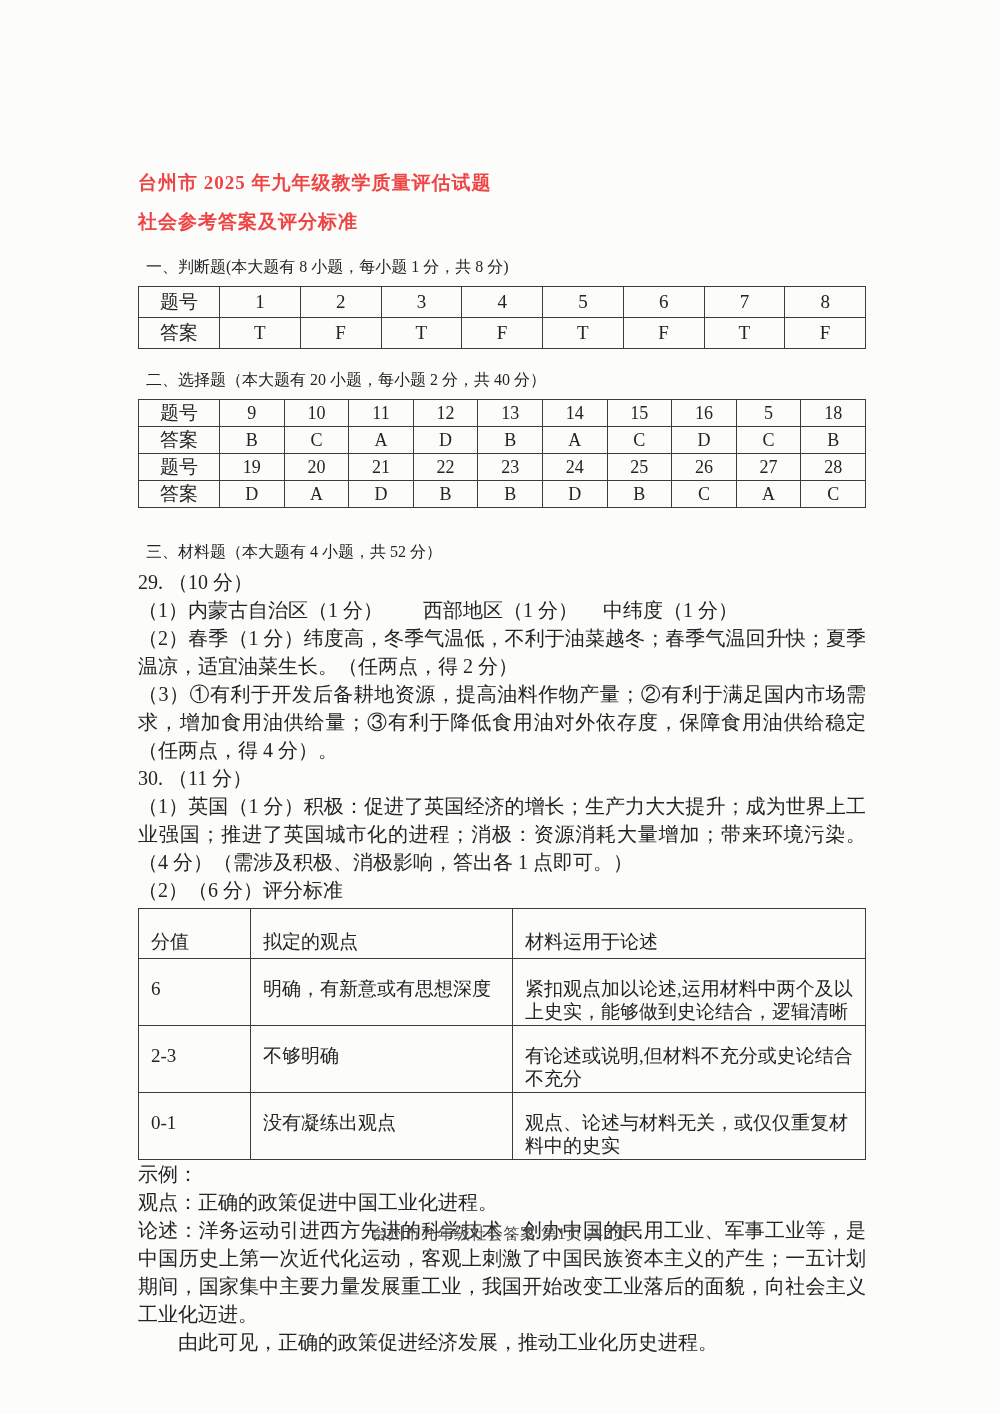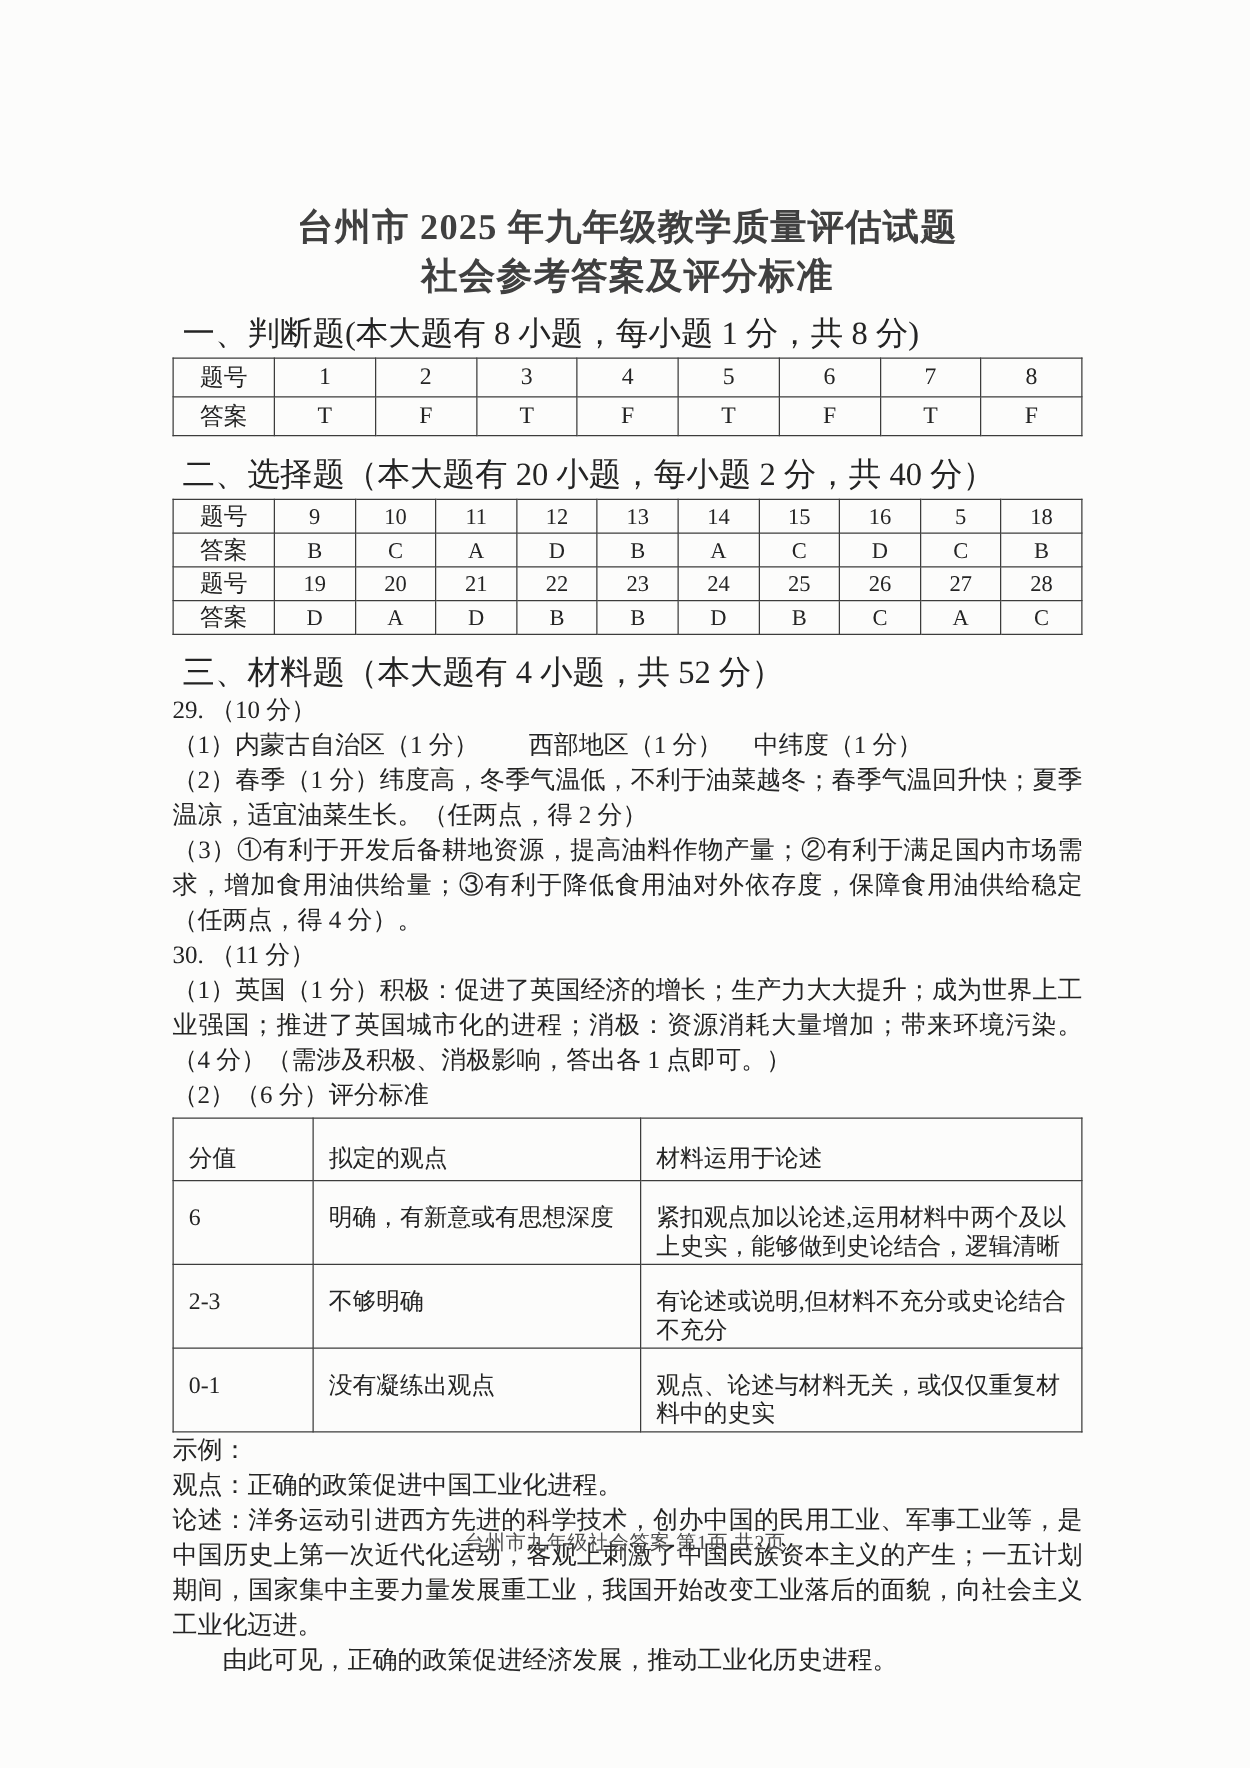--- a/index.html
+++ b/index.html
@@ -11,34 +11,34 @@
     -webkit-font-smoothing:antialiased;
   }
   .page{
     position:relative;
     width:1000px;height:1414px;
     box-sizing:border-box;
     padding:163px 134px 0 138px;
     overflow:hidden;
   }
   .doc-title{
-    text-align:center;
+    text-align:left;
     font-weight:bold;
-    font-size:29px;
+    font-size:19px;
     line-height:39px;
     letter-spacing:1px;
-    color:#404040;
+    color:#ef4444;
   }
   .sec-heading{
-    font-size:26px;
+    font-size:16px;
     line-height:28px;
     margin:12px 0 0 8px;
   }
   #sec2-heading{margin-top:17px;}
-  #sec3-heading{margin-top:16px;}
+  #sec3-heading{margin-top:30px;}
 
   table.answers{
     border-collapse:collapse;
     width:100%;
     table-layout:fixed;
     margin-top:5px;
     padding-left:12px;
   }
   table.answers td{
     border:1.6px solid #3c3c3c;

